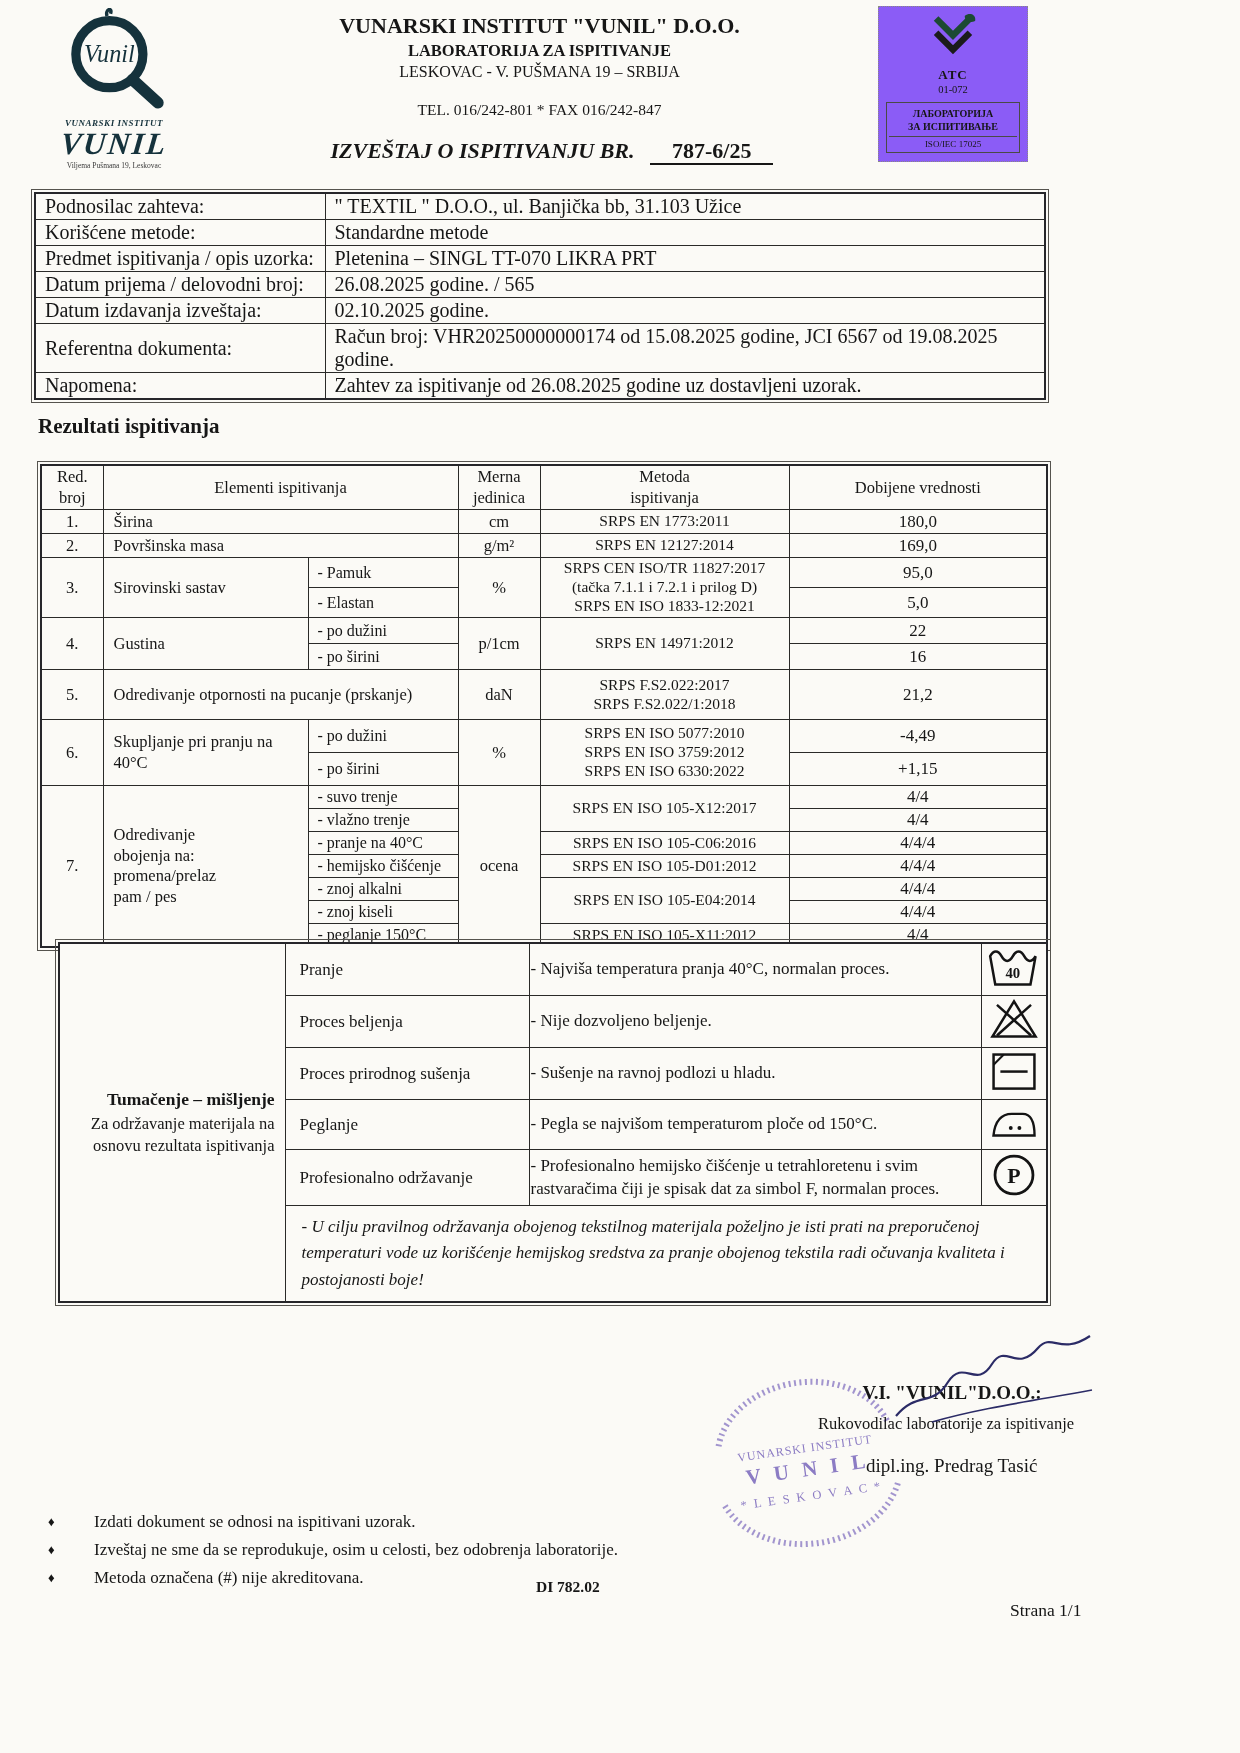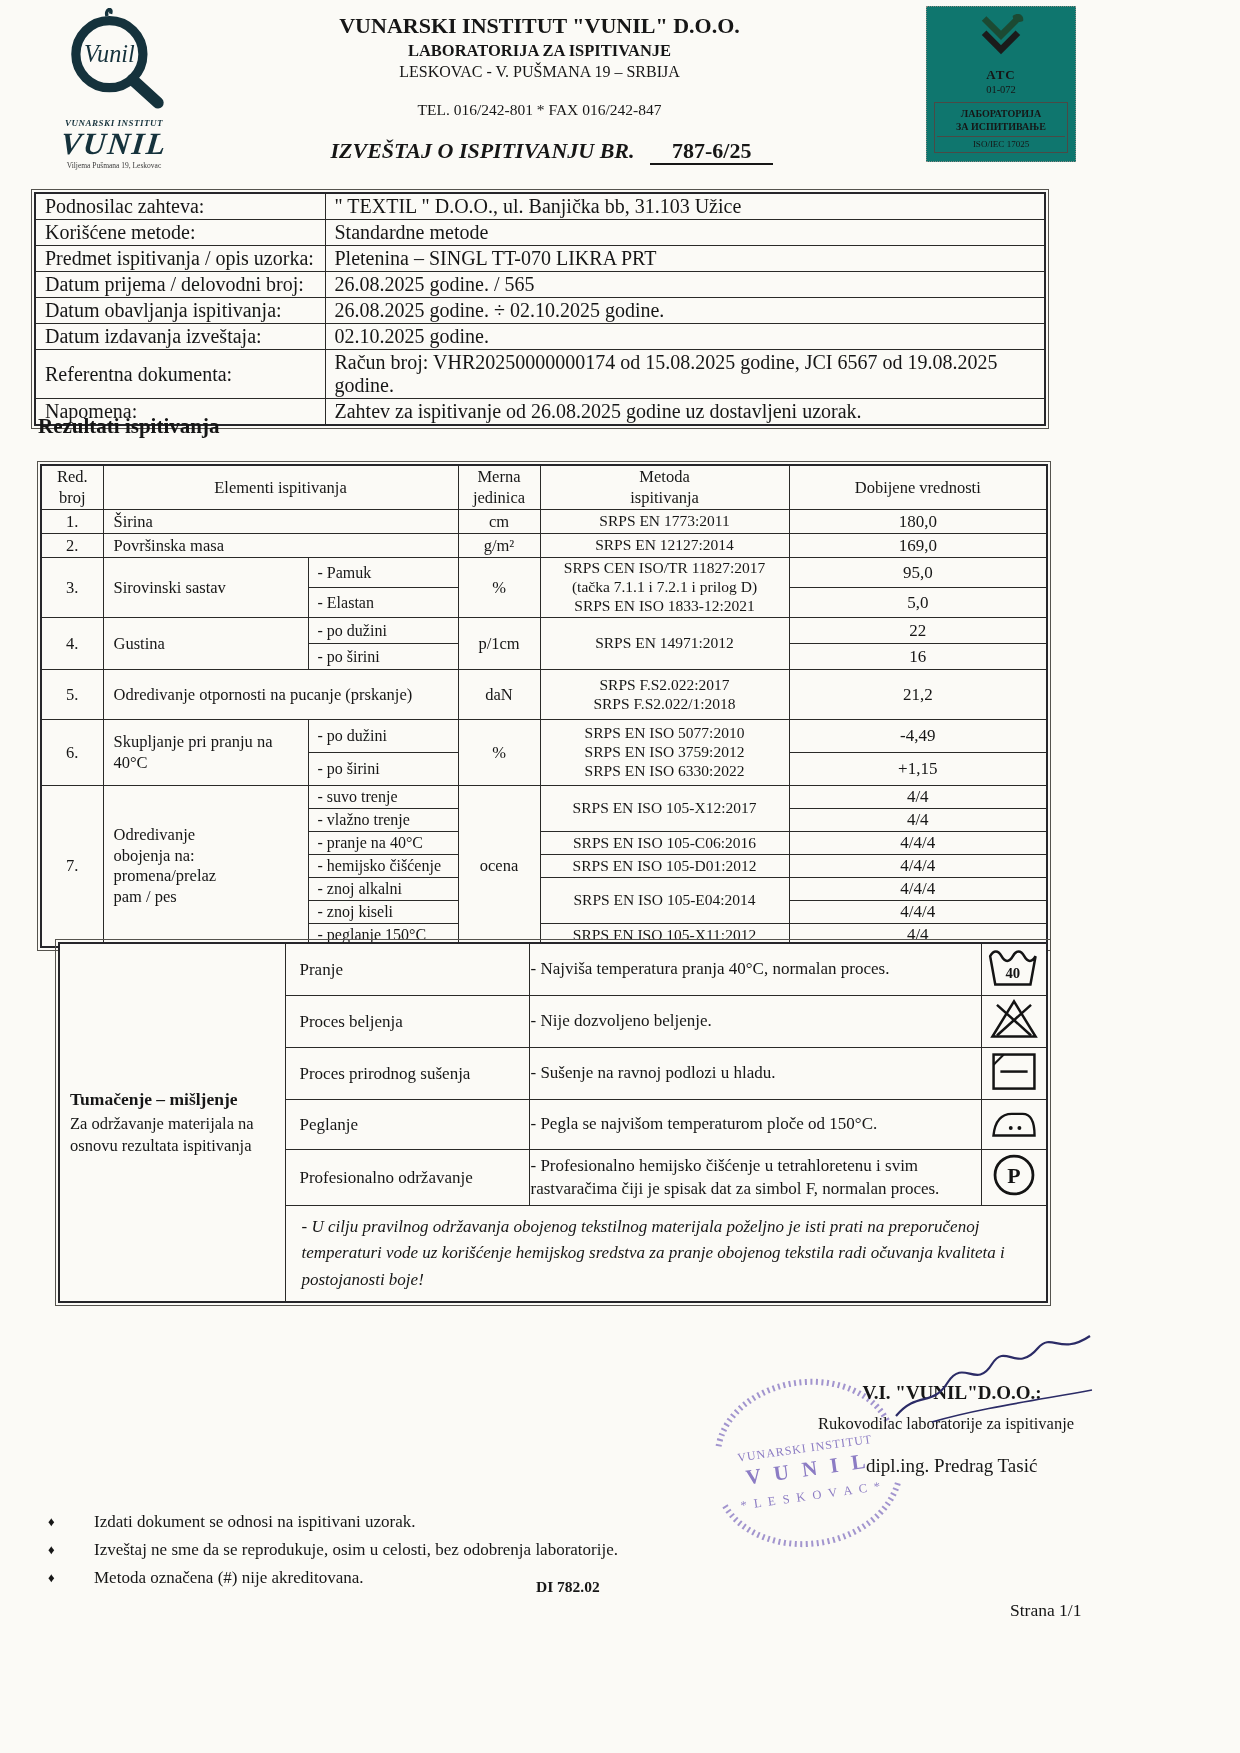--- a/index.html
+++ b/index.html
@@ -14,21 +14,21 @@
   .logo-line1{font-size:9px;font-weight:bold;font-style:italic;letter-spacing:.5px;color:#15323c;margin-top:2px;}
   .logo-word{font-size:31px;font-weight:800;font-style:italic;letter-spacing:2px;color:#15323c;transform:skewX(-6deg);line-height:1;}
   .logo-line3{font-size:7.5px;color:#3a3a3a;margin-top:2px;}
   .head-center{left:252px;top:12px;width:575px;text-align:center;line-height:1.25;}
   .org{font-size:22px;font-weight:bold;}
   .lab{font-size:16.5px;font-weight:bold;margin-top:1px;}
   .addr{font-size:16px;margin-top:1px;}
   .tel{font-size:15.5px;margin-top:18px;}
   .titleline{left:252px;top:138px;width:600px;text-align:center;font-size:22px;font-weight:bold;font-style:italic;}
   .repnum{font-style:normal;border-bottom:2.5px solid #161616;padding:0 22px;margin-left:10px;}
-  .atc-box{left:926px;top:6px;width:150px;min-height:156px;border:1.5px dotted #8a8a84;text-align:center;padding-top:6px;box-sizing:border-box;background:#0f766e;}
+  .atc-box{left:878px;top:6px;width:150px;min-height:156px;border:1.5px dotted #8a8a84;text-align:center;padding-top:6px;box-sizing:border-box;background:#8b5cf6;}
   .atc-name{font-size:13px;font-weight:bold;letter-spacing:1px;}
   .atc-code{font-size:10.5px;margin-top:1px;}
   .accr{border:1.2px solid #4a4a46;margin:7px 7px 7px 7px;padding:4px 2px 3px 2px;}
   .accr-t{font-size:10px;font-weight:bold;white-space:pre-line;line-height:1.3;}
   .accr-s{font-size:9px;border-top:1px solid #4a4a46;margin-top:3px;padding-top:2px;}
   
   table.btable{border-collapse:collapse;table-layout:fixed;background:#fbfaf6;}
   table.btable td{border:1.4px solid #2a2a28;overflow:hidden;}
   .dbl{outline:1px solid #55534e;outline-offset:2.5px;border:2px solid #26262a !important;}
   
@@ -41,21 +41,21 @@
   .res-tbl td{font-size:16.5px;padding:1px 4px;vertical-align:middle;}
   .pre{white-space:pre-line;line-height:1.25;}
   .c{text-align:center;}
   .el{padding-left:10px !important;}
   .sub{padding-left:9px !important;font-size:16px !important;}
   .m{font-size:15.5px !important;line-height:1.22;}
   .v{font-size:17px !important;}
   
   .care-tbl{left:58px;top:942px;width:988px;}
   .care-tbl td{font-size:17px;vertical-align:middle;}
-  .care-t{text-align:left;padding:21px 10px;}
+  .care-t{text-align:right;padding:21px 10px;}
   .ct1{font-weight:bold;font-size:17.5px;margin-bottom:3px;}
   .ct2{font-size:16.5px;line-height:1.3;}
   .cl{padding-left:14px;}
   .cd{line-height:1.3;}
   .ci{text-align:center;padding:2px;}
   .cnote{font-style:italic;font-size:17px;padding:8px 16px;line-height:1.55;}
   
   .f-company{left:818px;top:1382px;width:268px;text-align:center;font-size:19px;font-weight:bold;}
   .f-role{left:796px;top:1414px;width:300px;text-align:center;font-size:16.5px;}
   .f-signer{left:866px;top:1455px;font-size:19px;font-family:Liberation Serif, serif;}
@@ -125,24 +125,20 @@
           <td>Korišćene metode:</td>
           <td>Standardne metode</td>
         </tr>
     <tr>
           <td>Predmet ispitivanja / opis uzorka:</td>
           <td>Pletenina – SINGL TT-070 LIKRA PRT</td>
         </tr>
     <tr>
           <td>Datum prijema / delovodni broj:</td>
           <td>26.08.2025 godine.   /   565</td>
-        </tr>
-    <tr>
-          <td>Datum obavljanja ispitivanja:</td>
-          <td>26.08.2025 godine. ÷ 02.10.2025 godine.</td>
         </tr>
     <tr>
           <td>Datum izdavanja izveštaja:</td>
           <td>02.10.2025 godine.</td>
         </tr>
     <tr>
           <td>Referentna dokumenta:</td>
           <td>Račun broj: VHR20250000000174 od 15.08.2025 godine, JCI 6567 od 19.08.2025 godine.</td>
         </tr>
     <tr>

